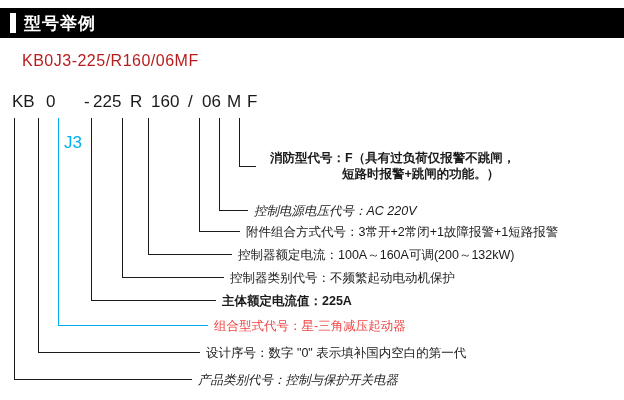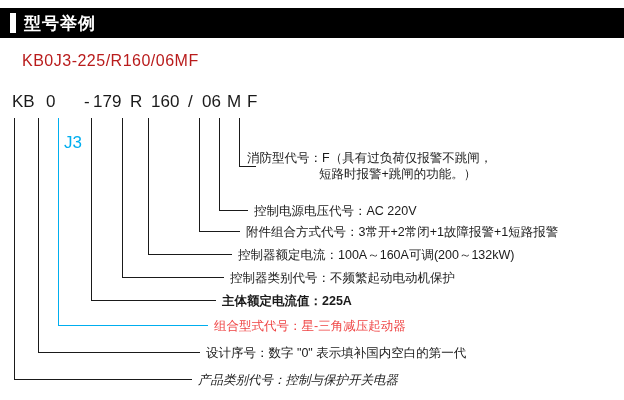--- a/index.html
+++ b/index.html
@@ -104,21 +104,21 @@
     <div class="header-title">型号举例</div>
   </div>
 
   <div class="model-full">KB0J3-225/R160/06MF</div>
 
   <div class="model-seg">
     <span style="left:0px;">KB</span>
     <span style="left:34px;">0</span>
     <span class="seg-blue" style="left:52px;">J3</span>
     <span style="left:72px;">-</span>
-    <span style="left:81px;">179</span>
+    <span style="left:81px;">225</span>
     <span style="left:118px;">R</span>
     <span style="left:139px;">160</span>
     <span style="left:176px;">/</span>
     <span style="left:190px;">06</span>
     <span style="left:215px;">M</span>
     <span style="left:235px;">F</span>
   </div>
 
   <svg class="lines" viewBox="0 0 624 400">
     <g stroke="#1a1a1a" stroke-width="1" fill="none" shape-rendering="crispEdges">
@@ -140,26 +140,26 @@
       <path d="M58.5 118 L58.5 325.5 L208 325.5"></path>
     </g>
     <g stroke="#1a1a1a" stroke-width="1" fill="none" shape-rendering="crispEdges">
 
       <path d="M38.5 118 L38.5 352.5 L200 352.5"></path>
 
       <path d="M14.5 118 L14.5 379.5 L192 379.5"></path>
     </g>
   </svg>
 
-  <div class="ann" style="left:247px; top:150px;">
+  <div class="ann" style="left:270px; top:150px;font-weight:bold;">
     <span>消防型代号：F（具有过负荷仅报警不跳闸，</span>
     <span class="l2">短路时报警+跳闸的功能。）</span>
   </div>
 
-  <div class="ann" style="left:254px; top:203px;">控制电源电压代号：AC 220V</div>
+  <div class="ann" style="left:254px; top:203px;font-style:italic;">控制电源电压代号：AC 220V</div>
 
   <div class="ann" style="left:246px; top:224px;text-align:center;">附件组合方式代号：3常开+2常闭+1故障报警+1短路报警</div>
 
   <div class="ann" style="left:238px; top:247px;">控制器额定电流：100A～160A可调(200～132kW)</div>
 
   <div class="ann" style="left:230px; top:270px;">控制器类别代号：不频繁起动电动机保护</div>
 
   <div class="ann" style="left:222px; top:293px;font-weight:bold;">主体额定电流值：225A</div>
 
   <div class="ann blue" style="left:214px; top:318px;">组合型式代号：星-三角减压起动器</div>

